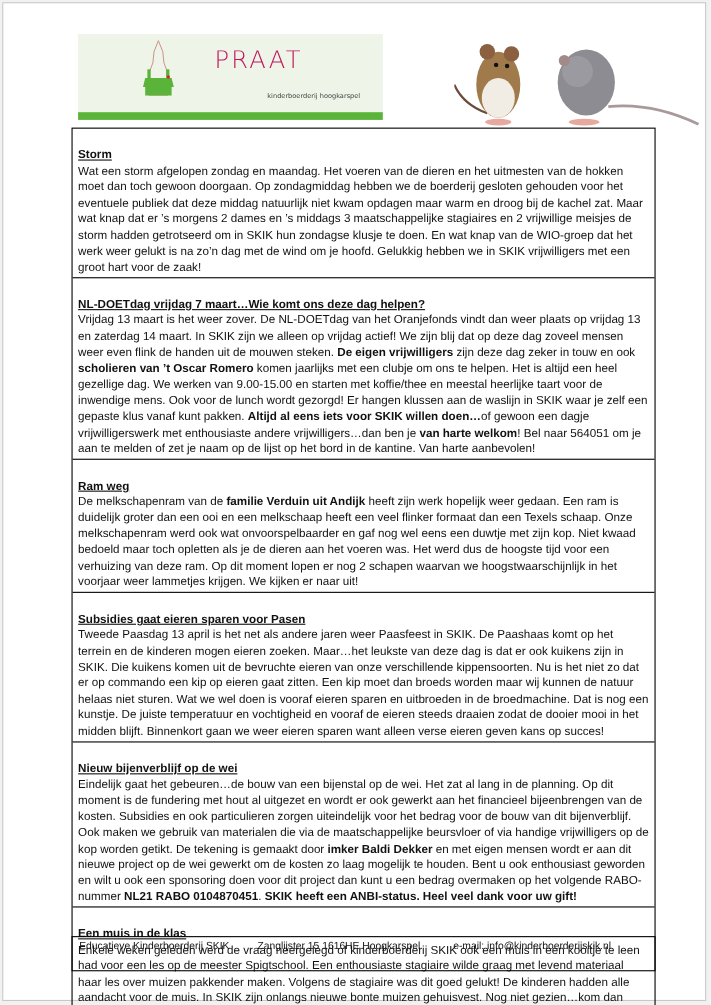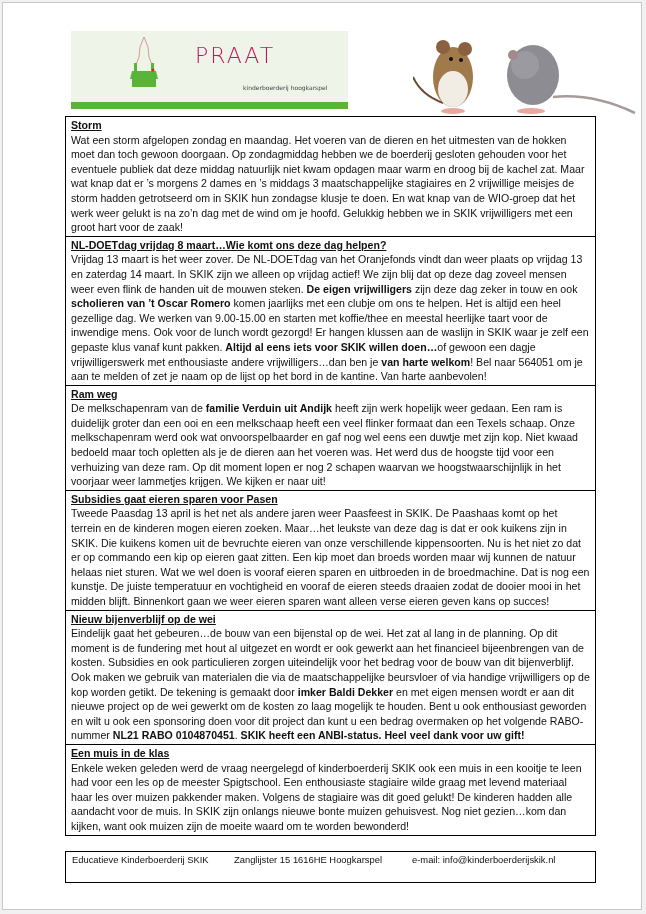--- a/index.html
+++ b/index.html
@@ -8,21 +8,21 @@
   .logo { position:absolute; left:68px; top:28px; width:277px; height:78px; background:#eef4e8; }
   .logo .bar { position:absolute; left:0; right:0; bottom:0; height:7px; background:#5bb43a; }
   .logo .skik { position:absolute; left:10px; top:14px; font-family:"DejaVu Sans", sans-serif; font-weight:bold; font-size:32px; color:#f2e21a; letter-spacing:1px; -webkit-text-stroke:1px #b9a800; }
   .logo .church { position:absolute; left:55px; top:4px; width:36px; height:52px; }
   .logo .praat { position:absolute; left:124px; top:12px; font-family:"DejaVu Sans", sans-serif; font-size:22px; color:#be185d; font-weight:200; letter-spacing:2px; }
   .logo .sub { position:absolute; left:172px; top:53px; font-size:6px; color:#444; }
   .mice { position:absolute; left:410px; top:12px; width:230px; height:100px; }
   .table { position:absolute; left:62px; top:113px; width:531px; border:1px solid #000; box-sizing:border-box; }
   .row { border-bottom:1px solid #000; padding:1px 5px 1px 5px; font-family:"Liberation Sans", sans-serif; font-size:10.6px; line-height:14.6px; color:#111; }
   .row:last-child { border-bottom:none; }
-  .title { font-weight:bold; text-decoration:underline; }
+  .title { font-weight:bold; text-decoration:underline;margin-top:16px; }
   .footer { position:absolute; left:62px; top:848px; width:531px; height:32px; border:1px solid #000; box-sizing:border-box; font-family:"Liberation Sans", sans-serif; font-size:9.4px; line-height:12.5px; color:#111; padding:2px 6px; }
   .fline { position:relative; height:12.5px; white-space:nowrap; }
   .fline span { position:absolute; top:0; }
   b { font-weight:bold; }
 </style>
 </head>
 <body>
 
 <div class="page">
 
@@ -55,21 +55,21 @@
     <ellipse cx="40" cy="96" rx="12" ry="3" fill="#e7a8a0"></ellipse>
     <ellipse cx="118" cy="96" rx="14" ry="3" fill="#e7a8a0"></ellipse>
   </svg>
 
   <div class="table" id="articles">
       <div class="row">
         <div class="title">Storm</div>
         <div><span>Wat een storm afgelopen zondag en maandag. Het voeren van de dieren en het uitmesten van de hokken moet dan toch gewoon doorgaan. Op zondagmiddag hebben we de boerderij gesloten gehouden voor het eventuele publiek dat deze middag natuurlijk niet kwam opdagen maar warm en droog bij de kachel zat. Maar wat knap dat er ’s morgens 2 dames en ’s middags 3 maatschappelijke stagiaires en 2 vrijwillige meisjes de storm hadden getrotseerd om in SKIK hun zondagse klusje te doen. En wat knap van de WIO-groep dat het werk weer gelukt is na zo’n dag met de wind om je hoofd. Gelukkig hebben we in SKIK vrijwilligers met een groot hart voor de zaak!</span></div>
       </div>
       <div class="row">
-        <div class="title">NL-DOETdag vrijdag 8 maart…Wie komt ons deze dag helpen?</div>
+        <div class="title">NL-DOETdag vrijdag 7 maart…Wie komt ons deze dag helpen?</div>
         <div><span>Vrijdag 13 maart is het weer zover. De NL-DOETdag  van het Oranjefonds vindt dan weer plaats op vrijdag 13 en zaterdag 14 maart. In SKIK zijn we alleen op vrijdag actief! We zijn blij dat op deze dag zoveel mensen weer even flink de handen uit de mouwen steken. </span><b>De eigen vrijwilligers</b><span> zijn deze dag zeker in touw en ook </span><b>scholieren van ’t Oscar Romero</b><span> komen jaarlijks met een clubje om ons te helpen. Het is altijd een heel gezellige dag. We werken van 9.00-15.00 en starten met koffie/thee en meestal heerlijke taart voor de inwendige mens. Ook voor de lunch wordt gezorgd! Er hangen klussen aan de waslijn in SKIK waar je zelf een gepaste klus vanaf kunt pakken. </span><b>Altijd al eens iets voor SKIK willen doen…</b><span>of gewoon een dagje vrijwilligerswerk met enthousiaste andere vrijwilligers…dan ben je </span><b>van harte welkom</b><span>! Bel naar 564051 om je aan te melden of zet je naam op de lijst op het bord in de kantine. Van harte aanbevolen!</span></div>
       </div>
       <div class="row">
         <div class="title">Ram weg</div>
         <div><span>De melkschapenram van de </span><b>familie Verduin uit Andijk</b><span> heeft zijn werk hopelijk weer gedaan. Een ram is duidelijk groter dan een ooi en een melkschaap heeft een veel flinker formaat dan een Texels schaap. Onze melkschapenram werd ook wat onvoorspelbaarder en gaf nog wel eens een duwtje met zijn kop. Niet kwaad bedoeld maar toch opletten als je de dieren aan het voeren was. Het werd dus de hoogste tijd voor een verhuizing van deze ram. Op dit moment lopen er nog 2 schapen waarvan we hoogstwaarschijnlijk in het voorjaar weer lammetjes krijgen. We kijken er naar uit!</span></div>
       </div>
       <div class="row">
         <div class="title">Subsidies gaat eieren sparen voor Pasen</div>
         <div><span>Tweede Paasdag 13 april is het net als andere jaren weer Paasfeest in SKIK. De Paashaas komt op het terrein en de kinderen mogen eieren zoeken. Maar…het leukste van deze dag is dat er ook kuikens zijn in SKIK. Die kuikens komen uit de bevruchte eieren van onze verschillende kippensoorten. Nu is het niet zo dat er op commando een kip op eieren gaat zitten. Een kip moet dan broeds worden maar wij kunnen de natuur helaas niet sturen. Wat we wel doen is vooraf eieren sparen en uitbroeden in de broedmachine. Dat is nog een kunstje. De juiste temperatuur en vochtigheid en vooraf de eieren steeds draaien zodat de dooier mooi in het midden blijft. Binnenkort gaan we weer eieren sparen want alleen verse eieren geven kans op succes!</span></div>
       </div>

